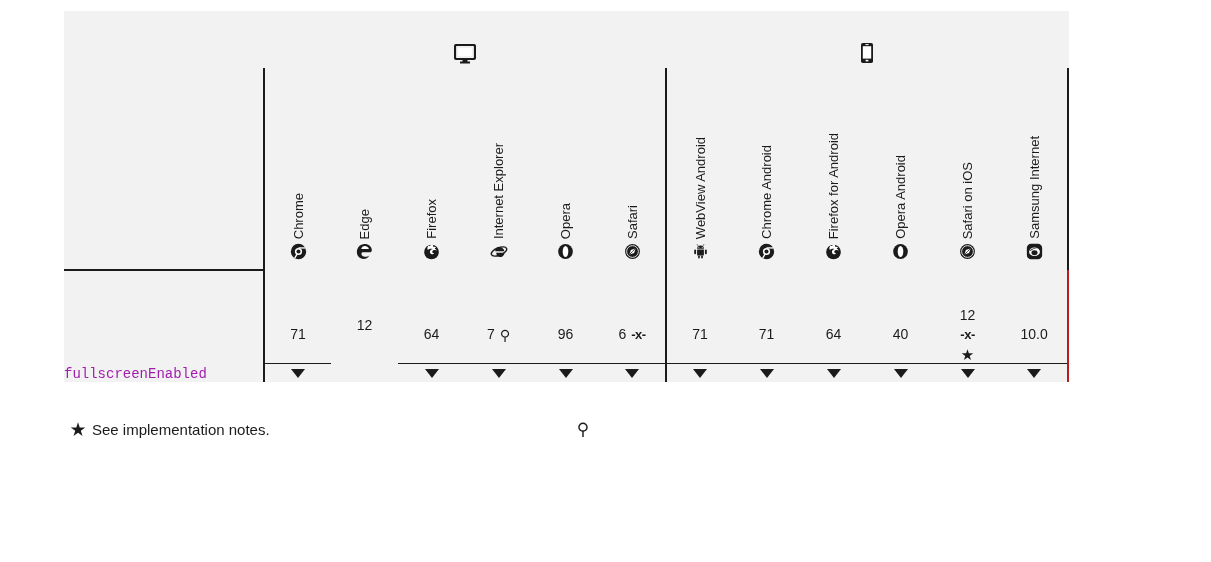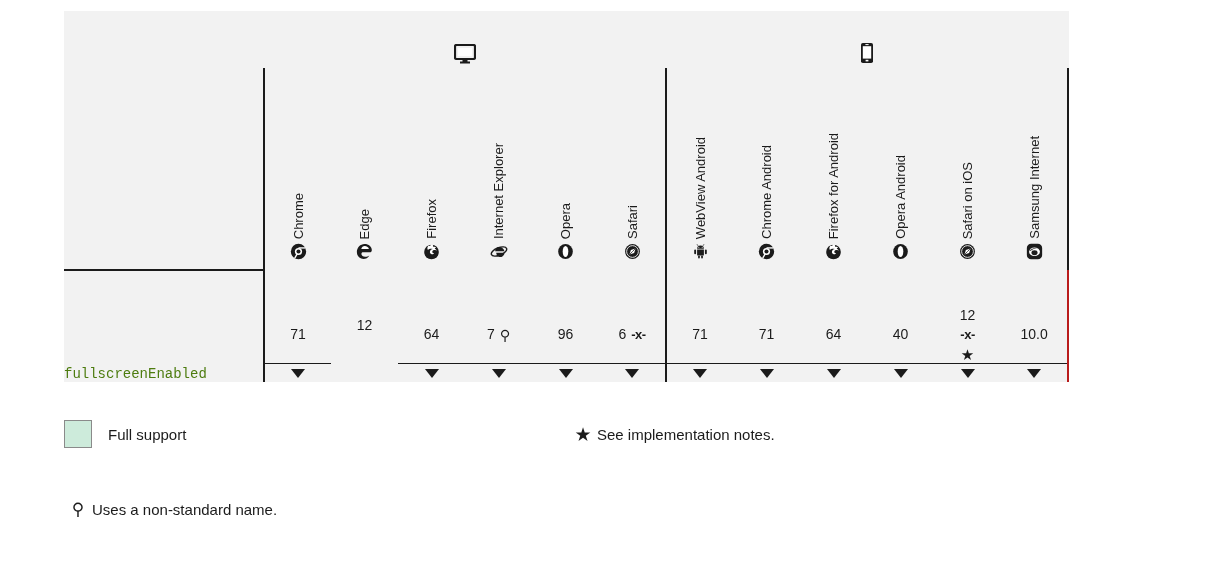--- a/index.html
+++ b/index.html
@@ -74,21 +74,21 @@
     margin-bottom:4px;
   }
   .brow-logo{line-height:0;margin-bottom:4px;}
   .brow-logo svg{display:block;}
 
   
   .feat-row{height:112px;}
   .feat-name{
     font-family:"Liberation Mono", monospace;
     font-size:14px;
-    color:#4d7c0f;
+    color:#a21caf;
     padding-left:12px;
     vertical-align:middle;
     background:#f2f2f2;
     border-right:2px solid #1b1b1b;
     text-align:left;
   }
   .supp{
     border-left:1px solid #1b1b1b;
     vertical-align:top;
     position:relative;
@@ -536,26 +536,21 @@
       <div class="supp-toggle">
             <span class="caret"></span>
           </div>
     </td>
   </tr>
 </tbody>
   </table>
 
 <div class="legend">
   <div class="legend-grid">
-    <div class="legend-item">
-      <span class="legend-swatch sw-full"></span>
-      <span class="legend-label">Full support</span>
-    </div>
     <div class="legend-item legend-row2">
       <span class="legend-icon">★</span>
       <span class="legend-label">See implementation notes.</span>
     </div>
     <div class="legend-item legend-row2">
       <span class="legend-icon small">⚲</span>
-      <span class="legend-label">Uses a non-standard name.</span>
     </div>
   </div>
 </div>
 
 </body></html>

